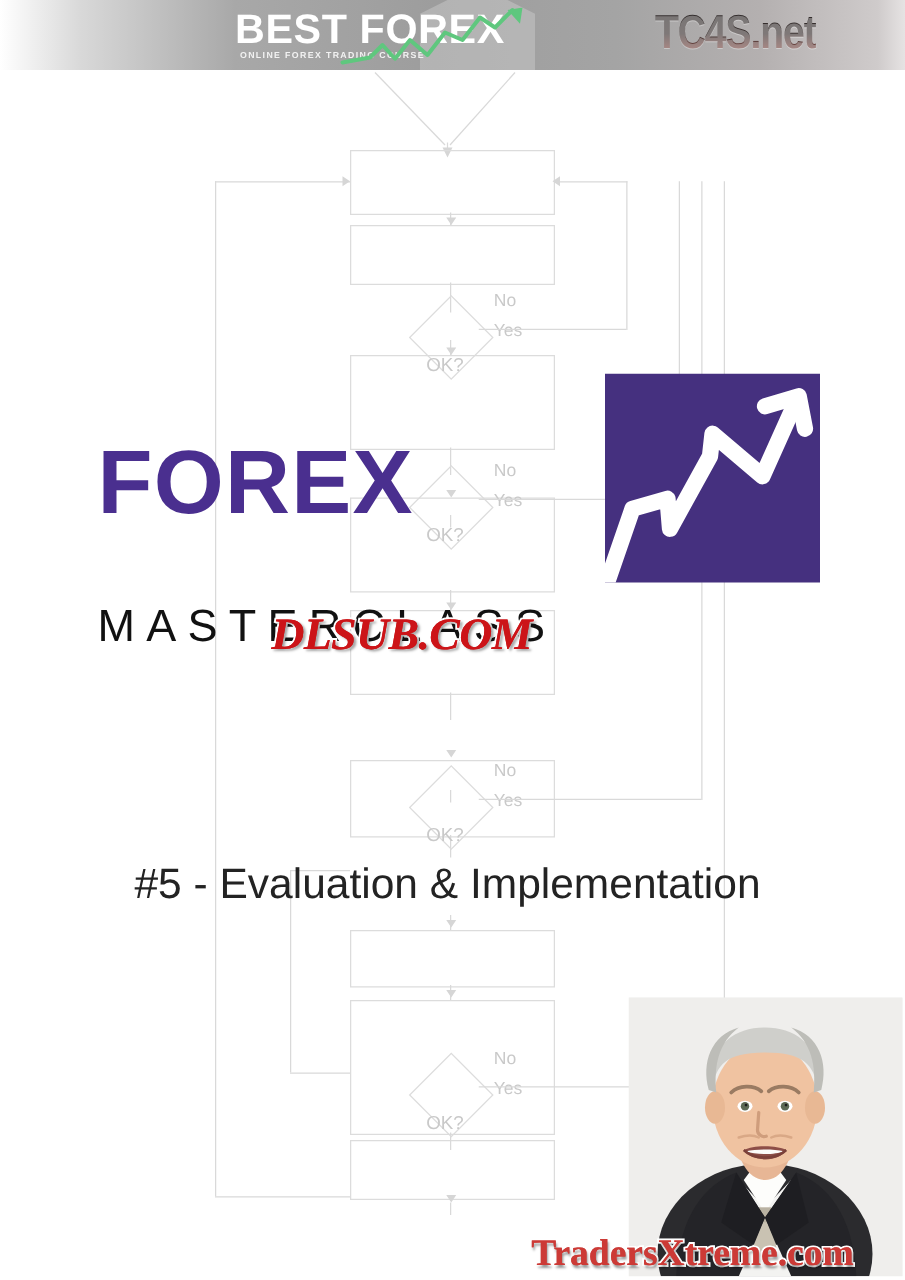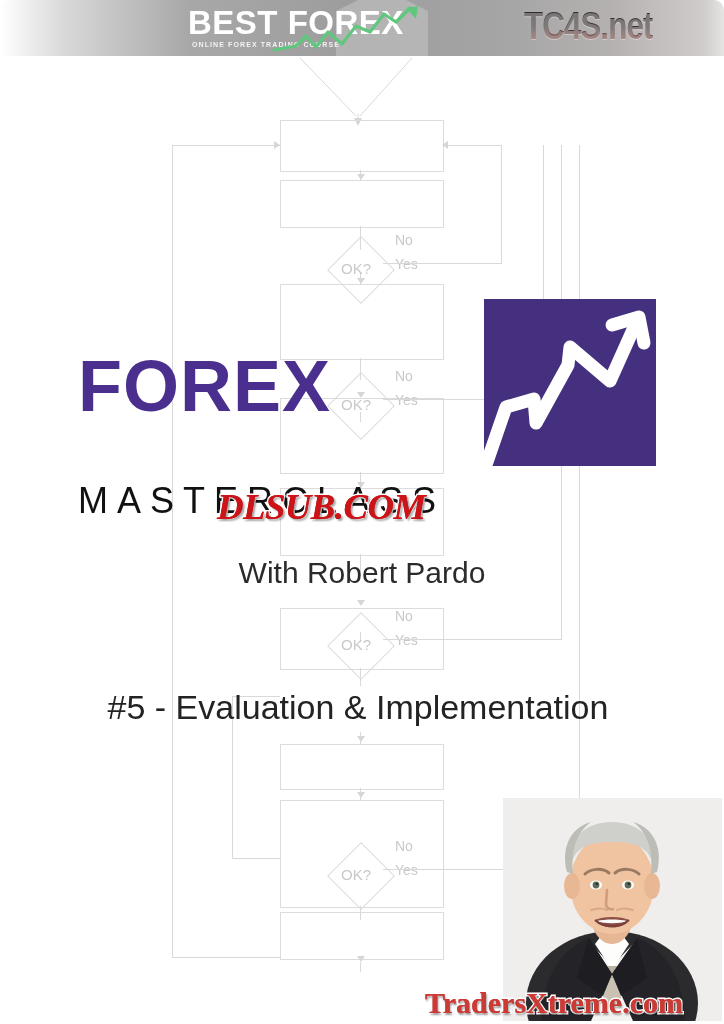--- a/index.html
+++ b/index.html
@@ -3,21 +3,21 @@
 <meta charset="utf-8">
 <style>
   html,body{margin:0;padding:0;}
   body{
     width:724px;height:1024px;
     background:#ffffff;
     font-family:"Liberation Sans", sans-serif;
     overflow:hidden;
     position:relative;
   }
-  #stage{position:relative;width:724px;height:1024px;overflow:hidden;background:#fff;border-radius:10px;}
+  #stage{position:relative;width:724px;height:1024px;overflow:hidden;background:#fff;}
 
   
   .banner{
     position:absolute;left:0;top:0;width:724px;height:56px;
     background:linear-gradient(90deg,#ffffff 0%,#d8d8d8 9%,#a8a8a8 26%,#9d9d9d 48%,#a4a4a4 68%,#b4b0b0 84%,#cfcbcb 97%,#e6e3e3 100%);
     overflow:hidden;
   }
   .banner-hex{
     position:absolute;left:336px;top:-12px;width:92px;height:92px;
     background:#cfcfcf;opacity:.45;
@@ -58,21 +58,21 @@
   .fl-v{width:1px;}
   .fl-box{
     position:absolute;border:1px solid #dcdcdc;background:transparent;
   }
   .fl-dia{
     position:absolute;width:46px;height:46px;border:1px solid #dcdcdc;
     transform:rotate(45deg);background:transparent;
   }
   .fl-dia-lbl{
     position:absolute;font-size:15px;color:#c9c9c9;
-    font-family:"Liberation Sans", sans-serif;white-space:nowrap;
+    font-family:"Liberation Sans", sans-serif;white-space:nowrap;margin-top:24px;
   }
   .fl-lbl{
     position:absolute;font-size:14px;color:#c9c9c9;
     font-family:"Liberation Sans", sans-serif;white-space:nowrap;
   }
   .fl-arrow{
     position:absolute;width:0;height:0;
     border-left:4px solid transparent;border-right:4px solid transparent;
     border-top:6px solid #d6d6d6;
   }
@@ -292,21 +292,20 @@
   <div class="logo-box">
     <svg width="172" height="167" viewBox="0 0 172 167">
       <polyline points="2,166 22,108 50,100 52,124 84,66 86,48 126,82 152,24" fill="none" stroke="#ffffff" stroke-width="13" stroke-linejoin="round" stroke-linecap="round"></polyline>
       <polyline points="128,26 155,18 160,44" fill="none" stroke="#ffffff" stroke-width="13" stroke-linejoin="round" stroke-linecap="round"></polyline>
     </svg>
   </div>
 
   <div class="wm-dlsub">DLSUB.COM</div>
   <div class="wm-dlsub-fill">DLSUB.COM</div>
 
-  <div class="subtitle">With Robert Pardo</div>
   <div class="episode">#5 - Evaluation &amp; Implementation</div>
 
   <div class="portrait">
     <svg width="219" height="223" viewBox="0 0 219 223">
       <rect x="0" y="0" width="219" height="223" fill="#efeeec"></rect>
       <ellipse cx="109" cy="205" rx="86" ry="72" fill="#2b2b2e"></ellipse>
       <path d="M64 223 L88 146 L109 168 L130 146 L156 223 Z" fill="#f3f3f1"></path>
       <path d="M92 146 L109 172 L126 146 L120 138 L98 138 Z" fill="#fdfdfb"></path>
       <path d="M104 168 L114 168 L118 200 L109 212 L100 200 Z" fill="#c9c2b2"></path>
       <path d="M104 168 L114 168 L116 180 L102 180 Z" fill="#b9b2a2"></path>

